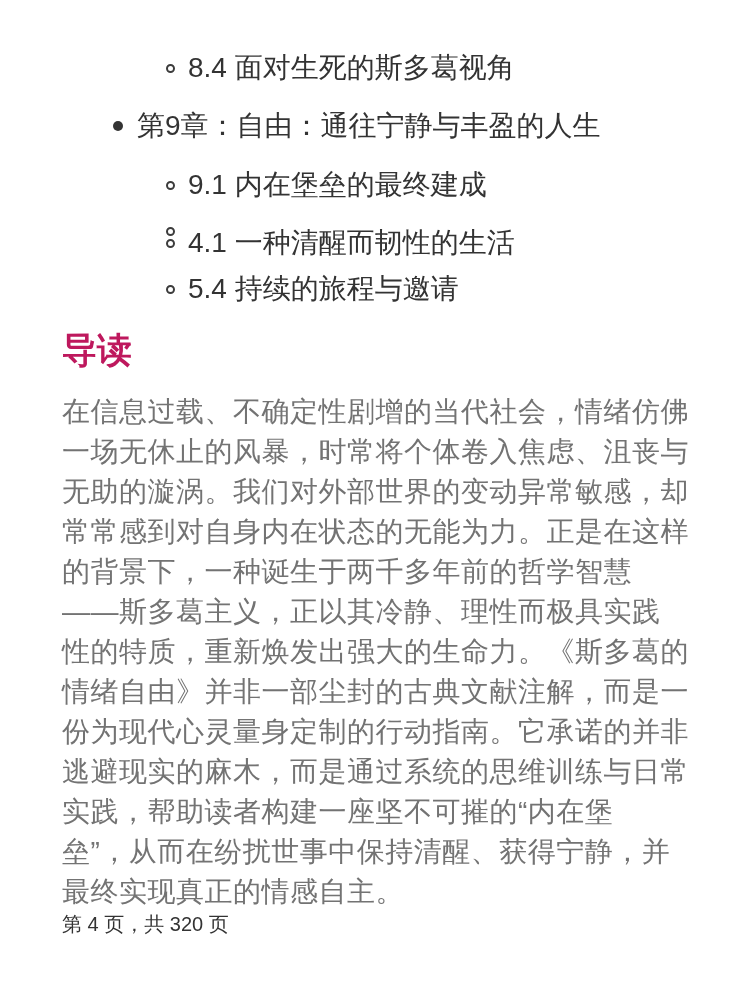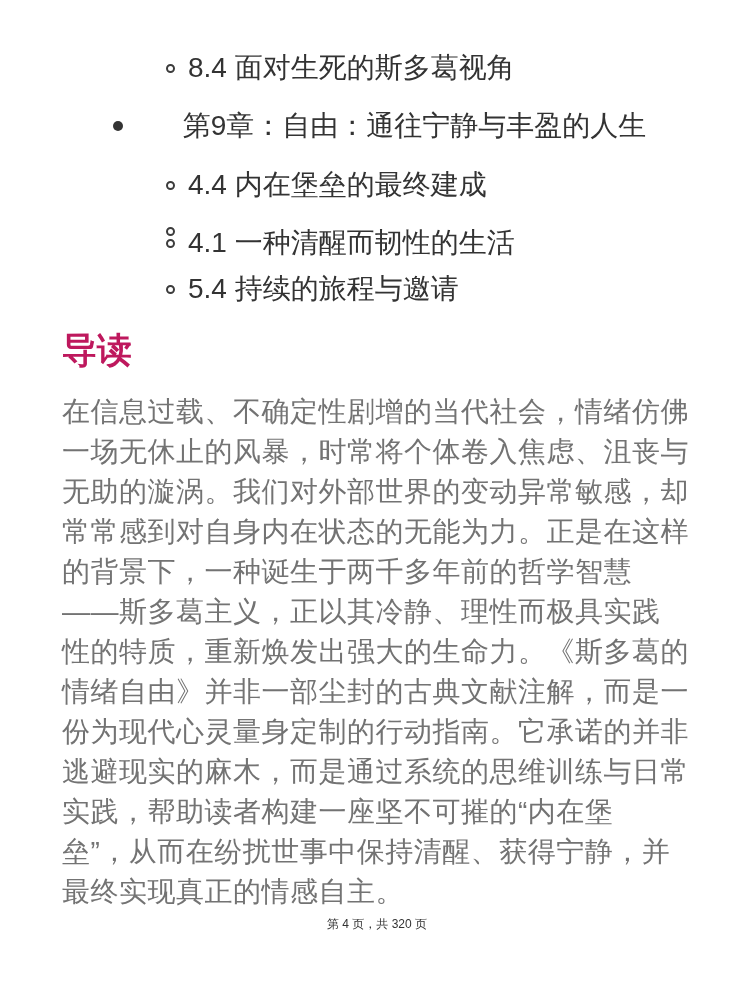--- a/index.html
+++ b/index.html
@@ -31,21 +31,20 @@
   }
   .toc-item {
     position: relative;
     font-size: 28px;
     line-height: 34px;
     color: #333333;
   }
   .toc-item.lvl1 {
     padding-left: 75px;
     margin: 12px 0 13px 0;
-    text-align: center;
   }
   .toc-item.lvl1 .bullet-dot {
     position: absolute;
     left: 51px;
     top: 12px;
     width: 10px;
     height: 10px;
     border-radius: 50%;
     background: #333333;
   }
@@ -72,43 +71,42 @@
   .body-text {
     margin: 20px 0 0 0;
     font-size: 28px;
     line-height: 40px;
     color: #737373;
     white-space: pre-line;
     letter-spacing: 0.5px;
   }
   .page-footer {
     margin-top: 2px;
-    font-size: 12px;
+    font-size: 20px;
     line-height: 20px;
-    text-align: center;
     color: #333333;
   }
 </style>
 </head>
 <body>
 
 <div class="page">
 
   <ul class="toc">
     <li class="toc-item lvl2">
       <span class="bullet-dot"></span>
       <span class="toc-text">8.4 面对生死的斯多葛视角</span>
     </li>
     <li class="toc-item lvl1">
       <span class="bullet-dot"></span>
       <span class="toc-text">第9章：自由：通往宁静与丰盈的人生</span>
     </li>
     <li class="toc-item lvl2">
       <span class="bullet-dot"></span>
-      <span class="toc-text">4.4 内在堡垒的最终建成</span>
+      <span class="toc-text">9.1 内在堡垒的最终建成</span>
     </li>
     <li class="toc-item lvl2">
       <span class="bullet-dot"></span>
     </li>
     <li class="toc-item lvl2">
       <span class="bullet-dot"></span>
       <span class="toc-text">4.1 一种清醒而韧性的生活</span>
     </li>
     <li class="toc-item lvl2">
       <span class="bullet-dot"></span>

